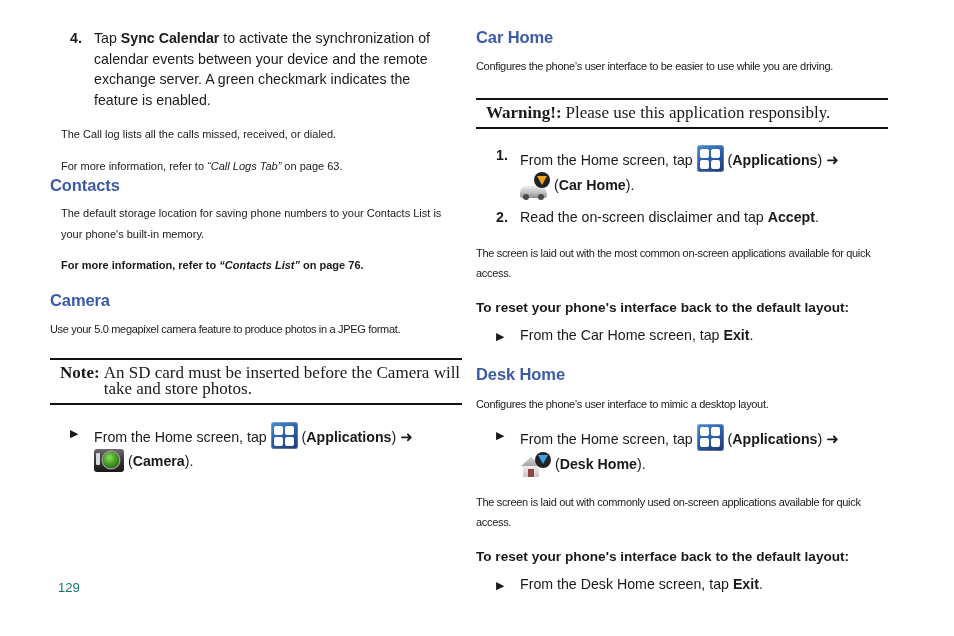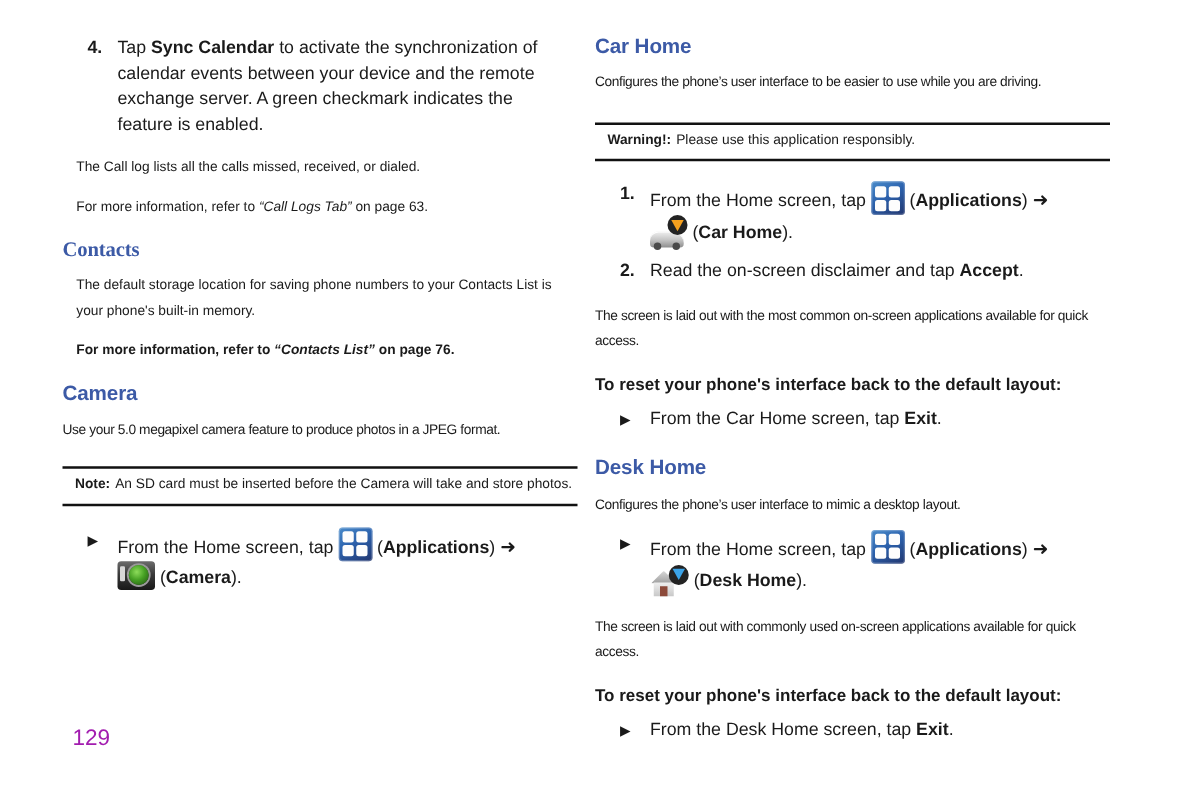--- a/index.html
+++ b/index.html
@@ -73,23 +73,24 @@
   i, em { font-style: italic; }
 
   
   .callout {
     border-top: 2.4px solid #111111;
     border-bottom: 2.4px solid #111111;
     padding: 5px 0 7px 0;
   }
   .callout .c-inner {
     display: flex;
-    font-size: 11px;
+    font-size: 17px;
     line-height: 15.5px;
     padding-left: 10px;
+    font-family: Liberation Serif, serif;
   }
   .callout .c-label {
     font-weight: bold;
     flex: 0 0 auto;
     padding-right: 4px;
   }
   .callout .c-text { flex: 1 1 auto; }
 
   
   .icon {
@@ -209,40 +210,40 @@
     border-right: 5px solid transparent;
     border-top: 9px solid #3ba3e8;
   }
 
   .arrow { font-size: 15px; }
 
   .page-number {
     position: absolute;
     left: 58px;
     top: 580px;
-    font-size: 18px;
-    color: #a21caf;
+    font-size: 13px;
+    color: #0f766e;
   }
 </style>
 </head>
 <body>
 
 <div class="page">
 
   <div class="col col-left">
 
     <div class="step" style="margin-bottom:14px;">
       <div class="step-num">4.</div>
       <div class="step-body narrow"><span>Tap </span><b>Sync Calendar</b><span> to activate the synchronization of calendar events between your device and the remote exchange server. A green checkmark indicates the feature is enabled.</span></div>
     </div>
 
     <p class="indent" style="margin-top:8px;">The Call log lists all the calls missed, received, or dialed.</p>
     <p class="indent" style="margin-top:11px;"><span>For more information, refer to </span><i>“Call Logs Tab”</i><span> on page 63.</span></p>
 
-    <h2 class="section" style="margin-top:14px;font-family:Liberation Serif, serif;">Contacts</h2>
+    <h2 class="section" style="">Contacts</h2>
     <p class="indent" style="margin-top:8px;">The default storage location for saving phone numbers to your Contacts List is your phone's built-in memory.</p>
     <p class="indent" style="margin-top:11px;font-weight:bold;"><span>For more information, refer to </span><i>“Contacts List”</i><span> on page 76.</span></p>
 
     <h2 class="section" style="margin-top:15px;">Camera</h2>
     <p class="tight" style="margin-top:9px;">Use your 5.0 megapixel camera feature to produce photos in a JPEG format.</p>
 
     <div class="callout" style="margin-top:19px;">
       <div class="c-inner">
         <div class="c-label">Note:</div>
         <div class="c-text">An SD card must be inserted before the Camera will take and store photos.</div>

